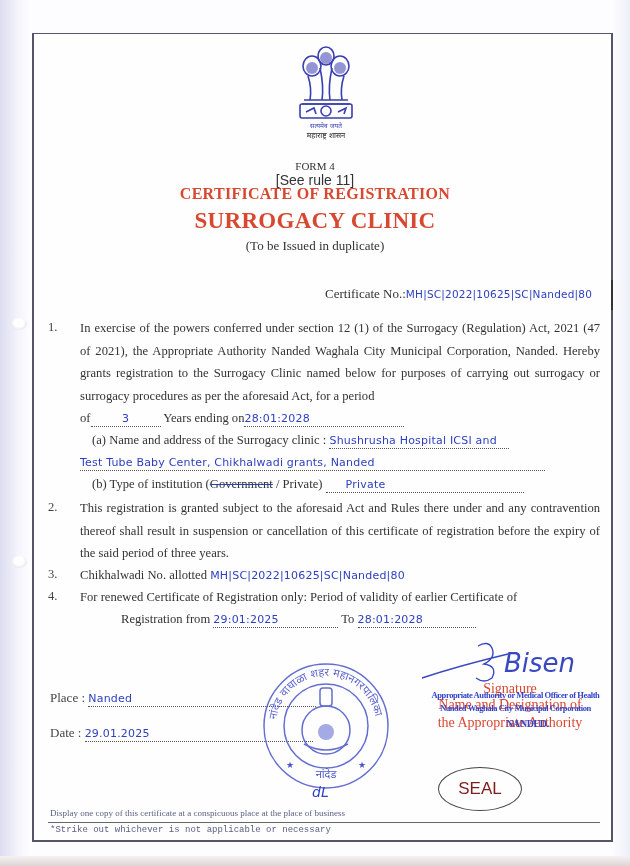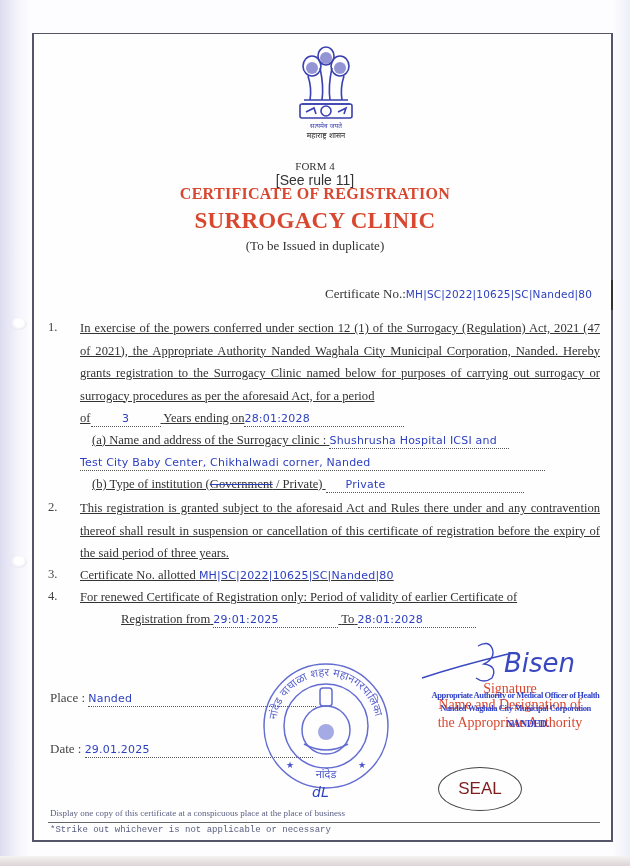--- a/index.html
+++ b/index.html
@@ -49,31 +49,30 @@
     position: absolute; left: 325px; top: 286px; font-size: 13px; color: #333;
     white-space: nowrap;
   }
   .cert-no .hand { font-size: 10.5px; }
   .cert-rule { position: absolute; left: 611px; top: 280px; width: 2px; height: 30px; background: #333; }
 
   .para {
     position: absolute; left: 80px; width: 520px;
     font-size: 12.6px; line-height: 22.5px; color: #333;
     text-align: justify;
-    text-decoration: underline;
   }
   .num { position: absolute; left: 48px; font-size: 12.6px; color: #444; }
   .dots { border-bottom: 1px dotted #555; display: inline-block; line-height: 14px; }
   .strike { text-decoration: line-through; text-decoration-color: #2c3fbf; }
 
   .place-line, .date-line {
     position: absolute; left: 50px; font-size: 13px; color: #444; white-space: nowrap;
   }
   .place-line { top: 690px; }
-  .date-line { top: 725px; margin-top: 16px; }
+  .date-line { top: 725px; }
   .place-line .dots, .date-line .dots { width: 228px; }
 
   .stamp {
     position: absolute; left: 260px; top: 660px; width: 132px; height: 132px;
   }
   .initials { position: absolute; left: 312px; top: 784px; font-size: 14px; font-style: italic; }
 
   .sig-scrawl { position: absolute; left: 418px; top: 638px; width: 190px; height: 50px; }
   .sig-label {
     position: absolute; left: 405px; width: 210px; text-align: center;
@@ -149,33 +148,33 @@
 <div class="para" style="top:317px;">In exercise of the powers conferred under section 12 (1) of the Surrogacy (Regulation) Act, 2021 (47 of 2021), the Appropriate Authority Nanded Waghala City Municipal Corporation, Nanded. Hereby grants registration to the Surrogacy Clinic named below for purposes of carrying out surrogacy or surrogacy procedures as per the aforesaid Act, for a period</div>
 <div class="para" style="top:407px; text-align:left;">
   <span>of</span><span class="dots" style="width:70px; text-align:center;"><span class="hand">3</span></span>
   <span>Years ending on</span><span class="dots" style="width:160px;"><span class="hand">28:01:2028</span></span>
 </div>
 <div class="para" style="top:429px; left:92px; width:510px; text-align:left; white-space:nowrap;">
   <span>(a) Name and address of the Surrogacy clinic :</span>
   <span class="dots" style="width:180px;"><span class="hand">Shushrusha Hospital ICSI and</span></span>
 </div>
 <div class="para" style="top:451px; text-align:left; left:80px;">
-  <span class="dots" style="width:465px;"><span class="hand">Test City Baby Center, Chikhalwadi corner, Nanded</span></span>
+  <span class="dots" style="width:465px;"><span class="hand">Test Tube Baby Center, Chikhalwadi grants, Nanded</span></span>
 </div>
 <div class="para" style="top:473px; left:92px; width:510px; text-align:left; white-space:nowrap;">
   <span>(b) Type of institution (</span><span class="strike">Government</span><span> / Private)</span>
   <span class="dots" style="width:198px;"><span class="hand" style="padding-left:20px;">Private</span></span>
 </div>
 
 <div class="num" style="top:500px;">2.</div>
 <div class="para" style="top:497px;">This registration is granted subject to the aforesaid Act and Rules there under and any contravention thereof shall result in suspension or cancellation of this certificate of registration before the expiry of the said period of three years.</div>
 
 <div class="num" style="top:567px;">3.</div>
 <div class="para" style="top:564px; text-align:left;">
-  <span>Certificate No. allotted</span>
+  <span>Chikhalwadi No. allotted</span>
   <span class="hand">MH|SC|2022|10625|SC|Nanded|80</span>
 </div>
 
 <div class="num" style="top:589px;">4.</div>
 <div class="para" style="top:586px;">For renewed Certificate of Registration only: Period of validity of earlier Certificate of</div>
 <div class="para" style="top:608px; text-align:left;margin-left:41px;">
   <span>Registration from</span>
   <span class="dots" style="width:125px;"><span class="hand">29:01:2025</span></span>
   <span>To</span>
   <span class="dots" style="width:118px;"><span class="hand">28:01:2028</span></span>

